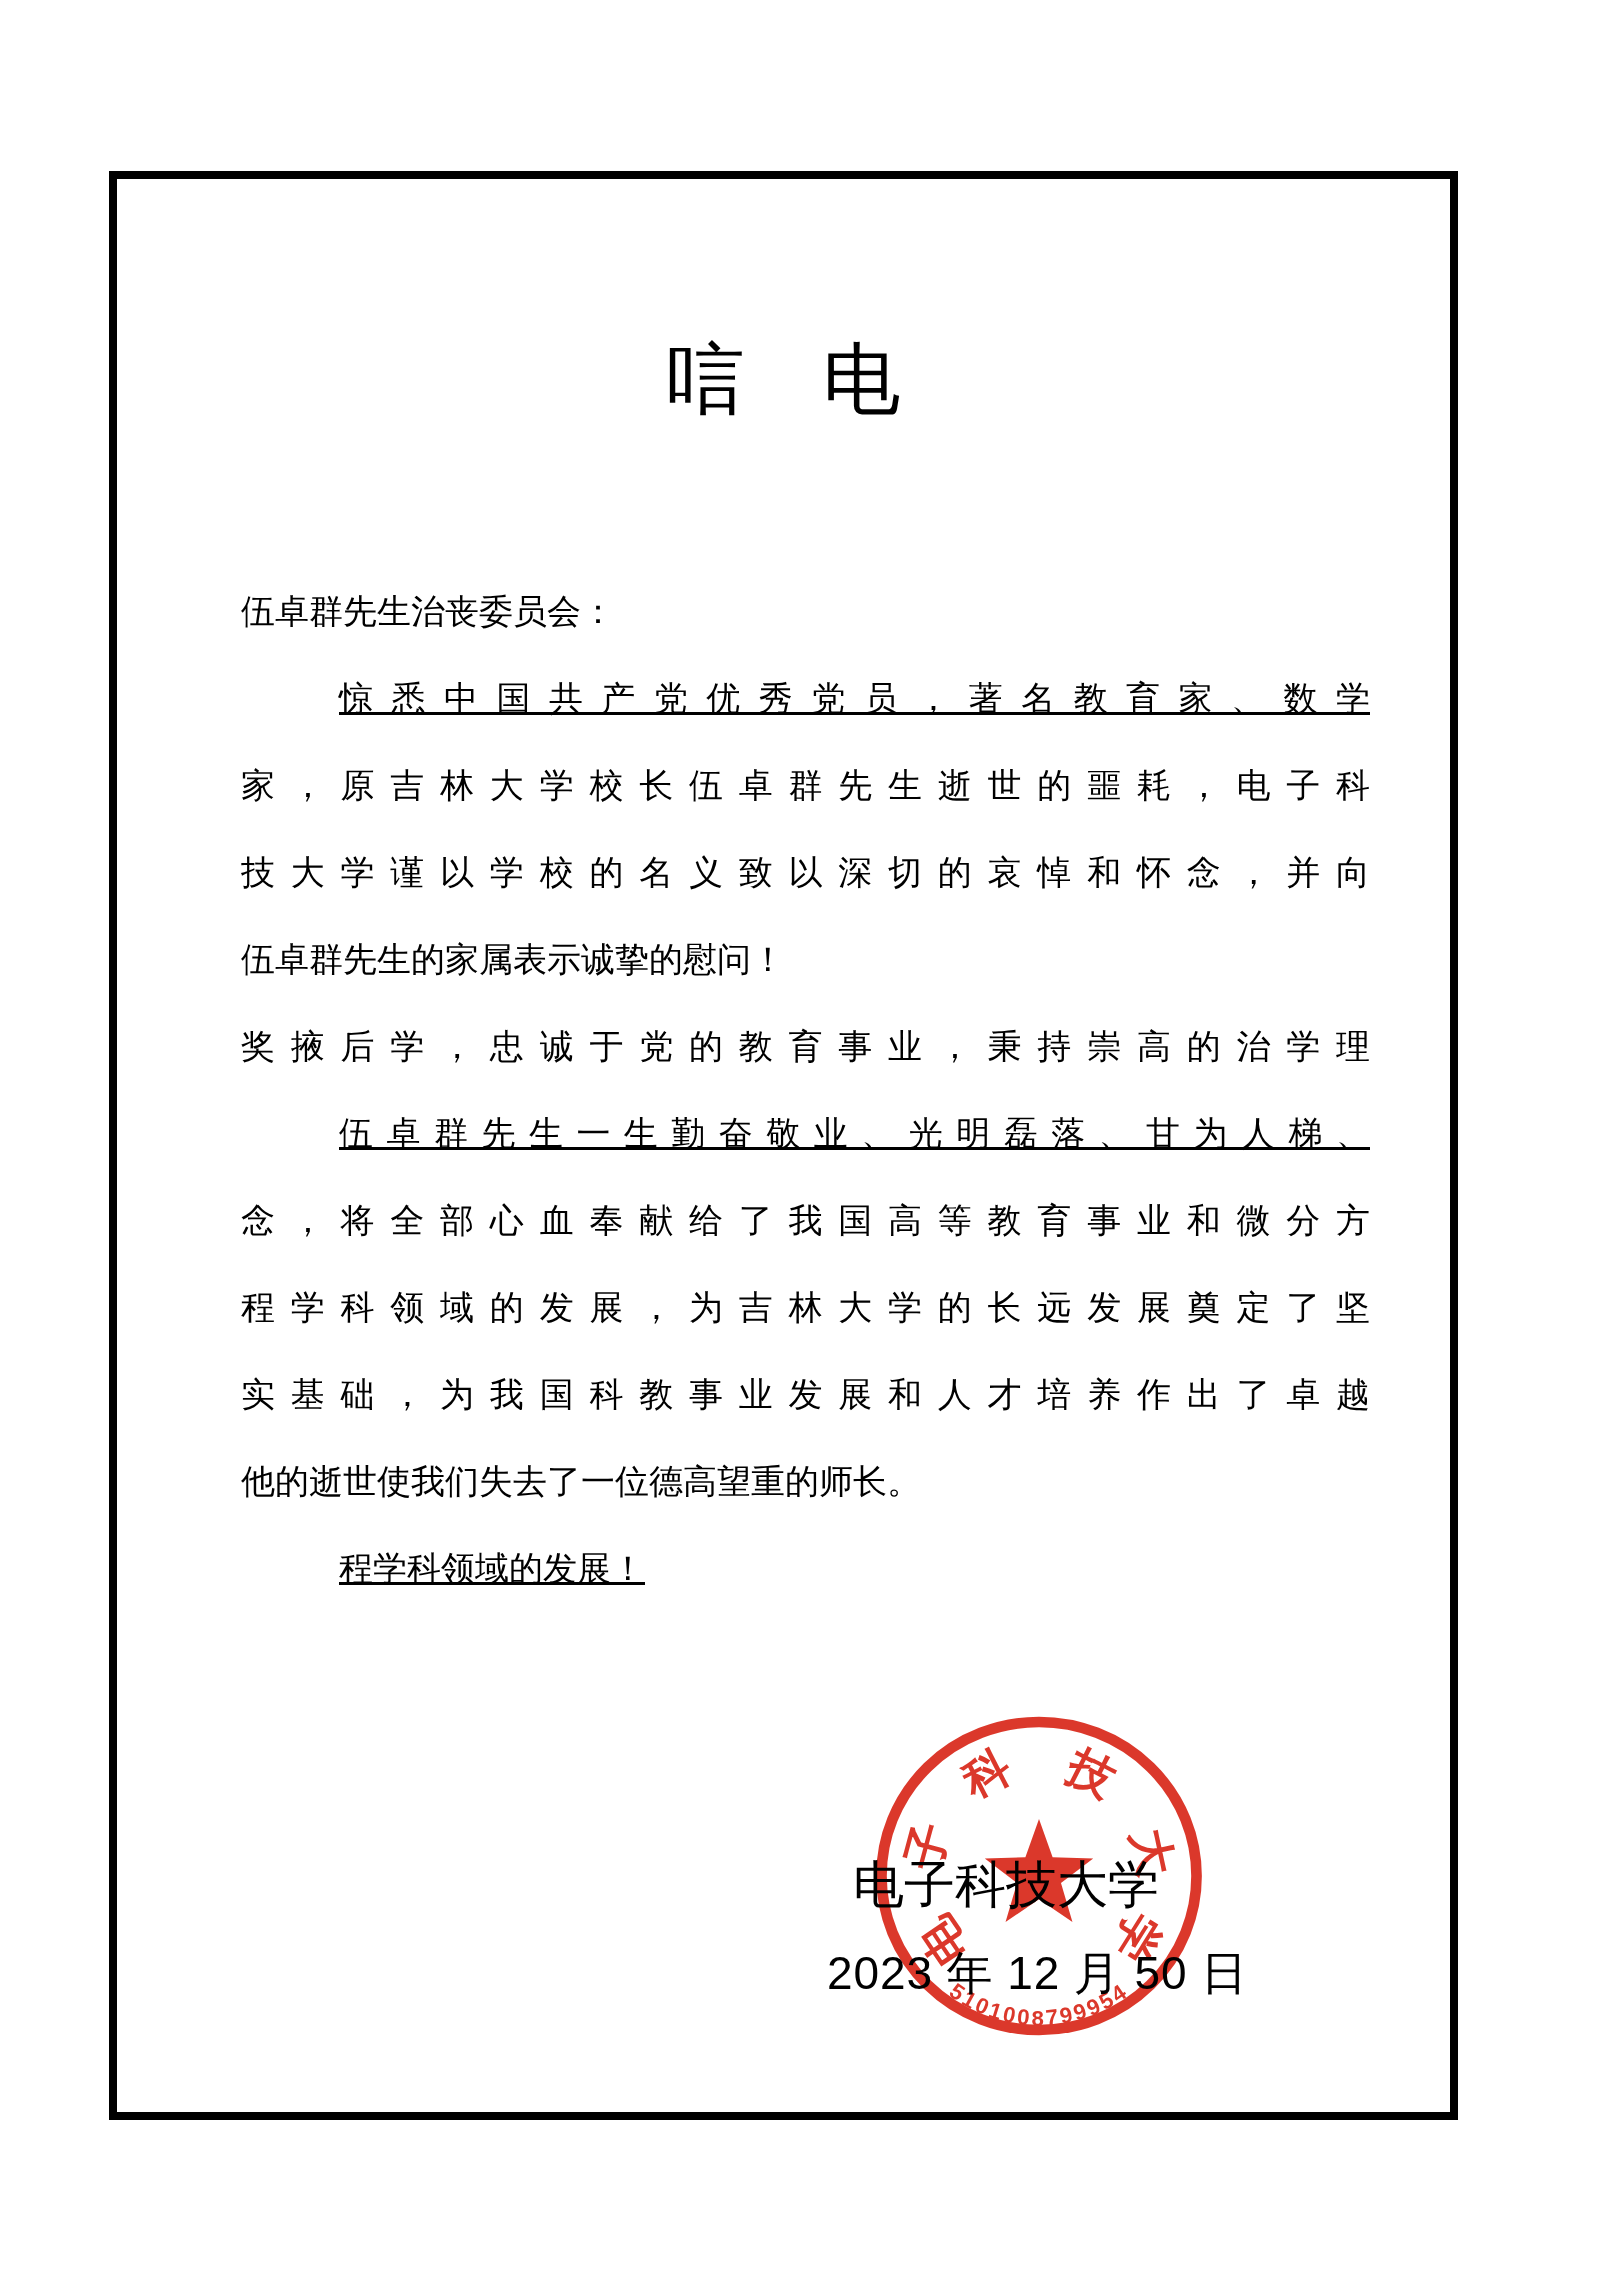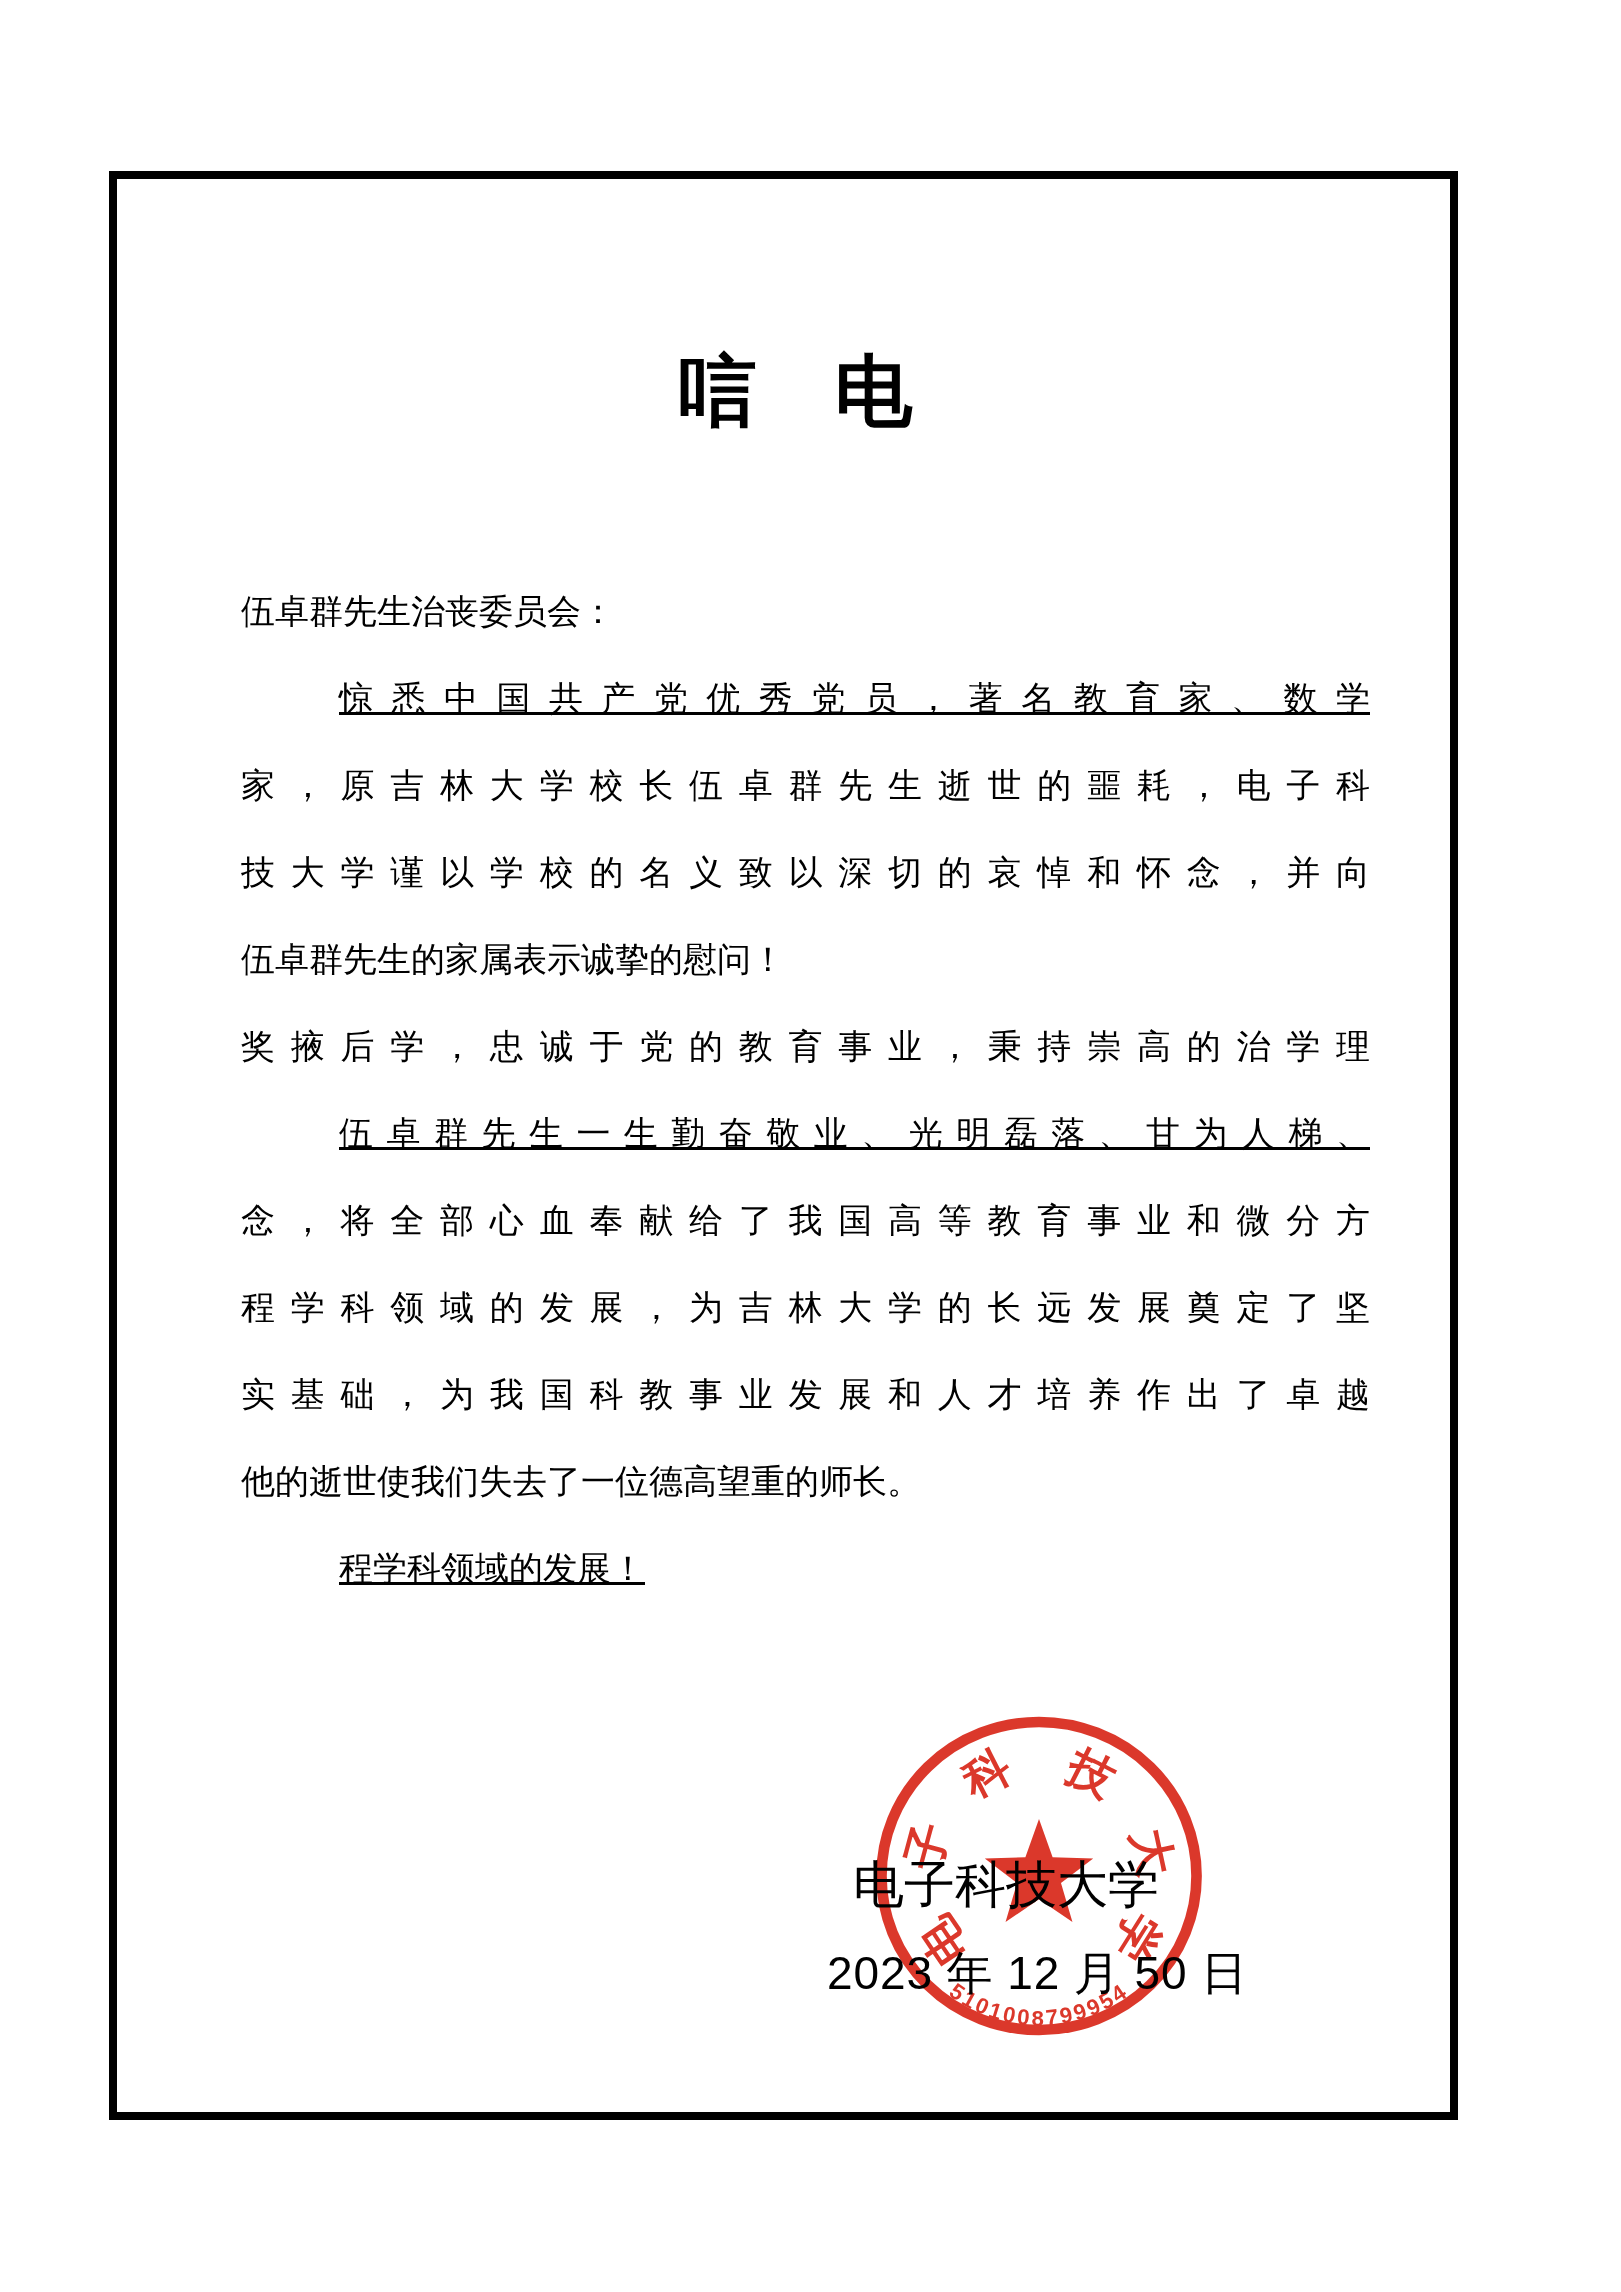--- a/index.html
+++ b/index.html
@@ -19,24 +19,24 @@
     width: 1349px;
     height: 1949px;
     border: 8px solid #000000;
     box-sizing: border-box;
   }
   .title {
     position: absolute;
     left: 109px;
     top: 340px;
     width: 1349px;
-    margin: 12px;
+    margin: 0;
     text-align: center;
     font-size: 78px;
-    font-weight: 700;
+    font-weight: 400;
     line-height: 1;
     letter-spacing: 0;
     white-space: pre;
   }
   .body-text {
     position: absolute;
     left: 241px;
     top: 568px;
     width: 1129px;
     font-size: 34px;

